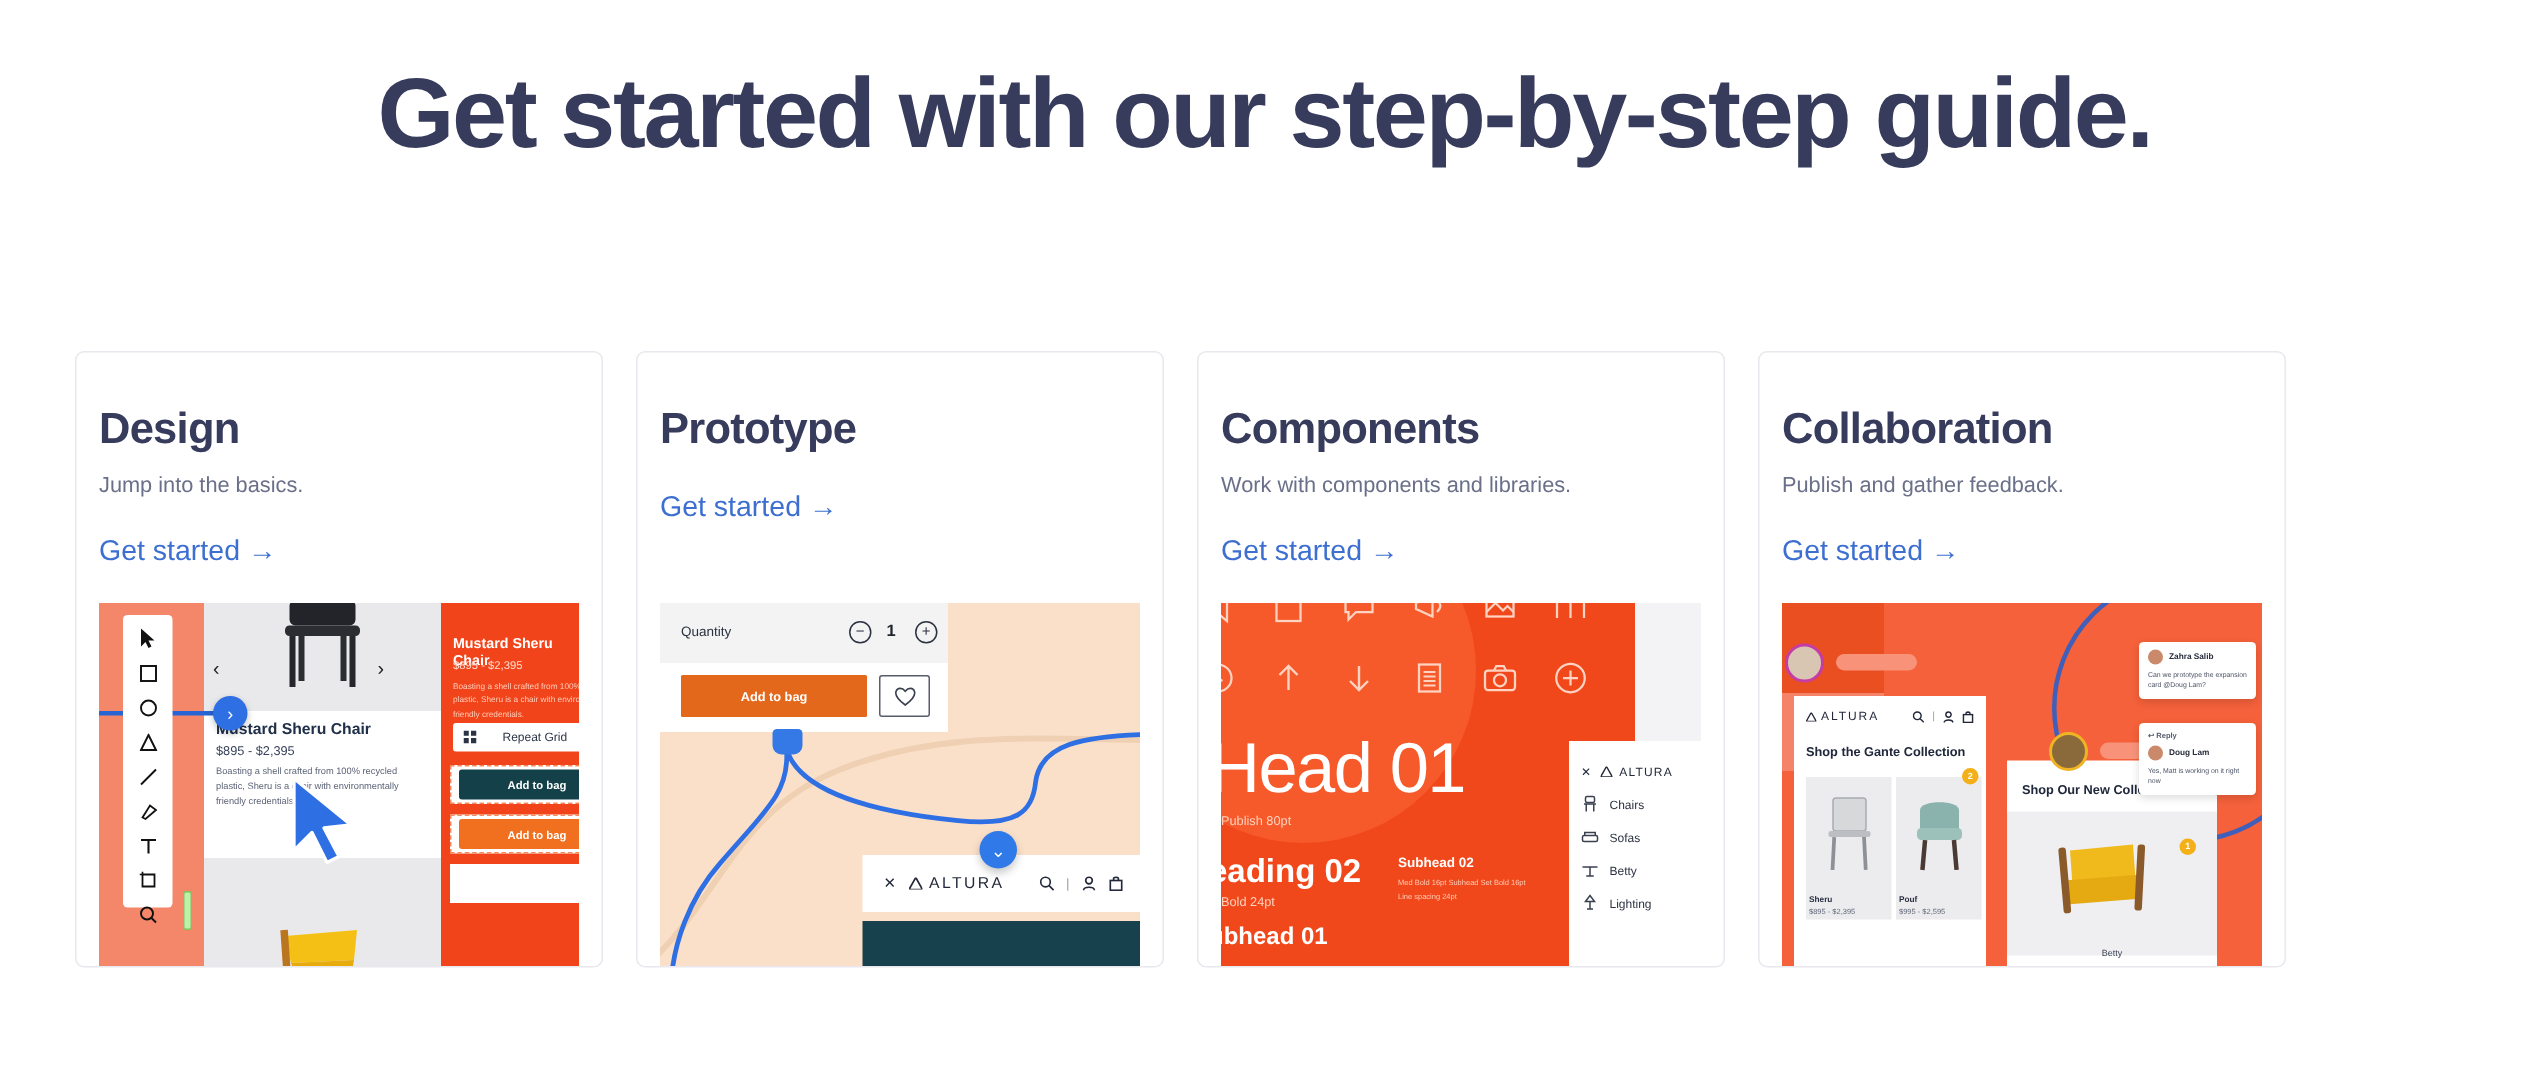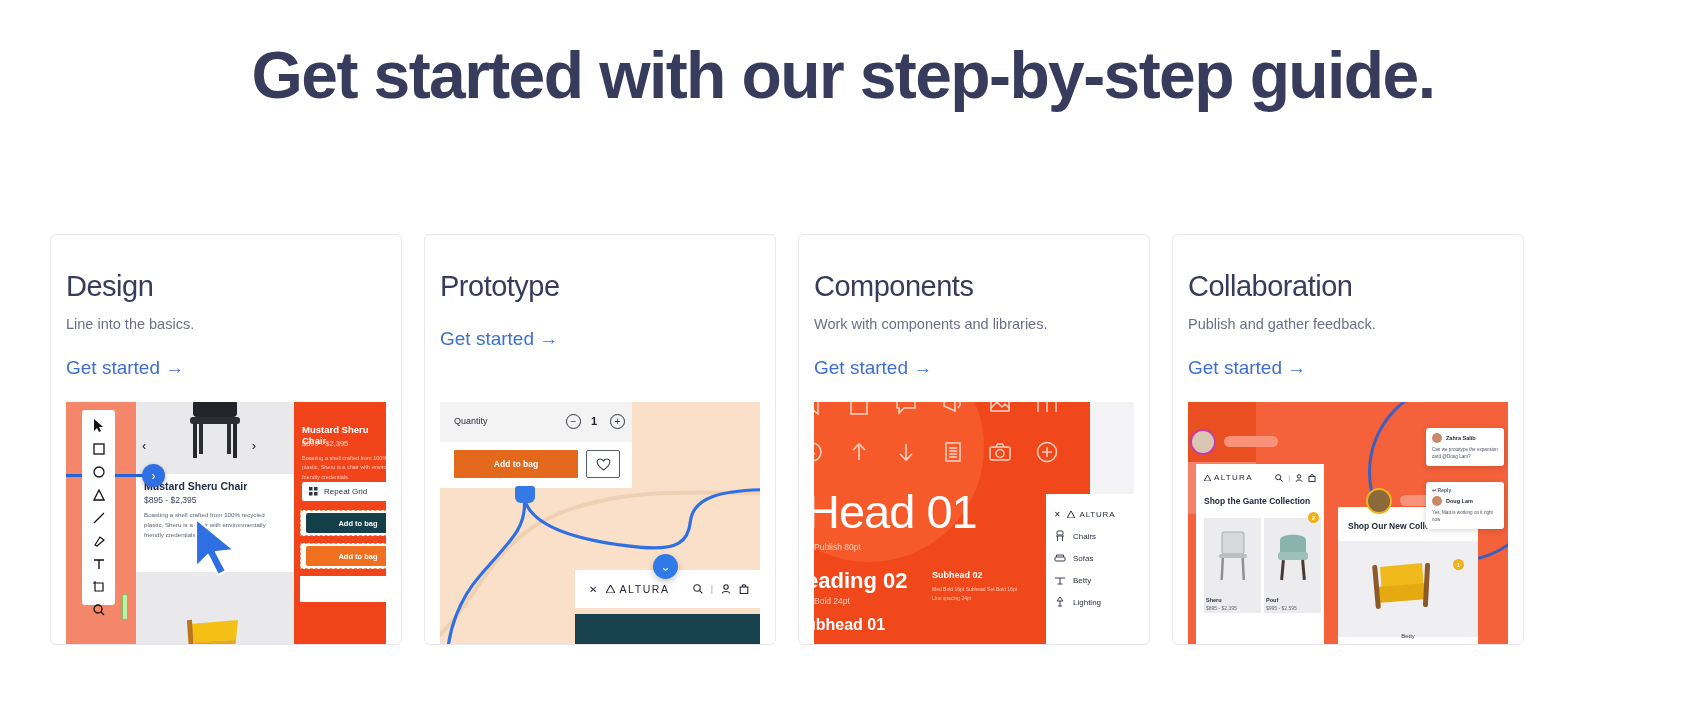--- a/index.html
+++ b/index.html
@@ -32,21 +32,21 @@
     width: 352px;
     height: 411px;
     background: #fff;
     border: 1px solid #e8e8ee;
     border-radius: 6px;
     overflow: hidden;
     position: relative;
   }
   .card-head { padding: 35px 0 0 15px; }
   .card-title {
-    font-size: 29px; font-weight: 400; color: #373b5c;
+    font-size: 29px; font-weight: 700; color: #373b5c;
     letter-spacing: -0.5px;
   }
   .card-sub {
     margin-top: 13px;
     font-size: 14.5px; color: #6a7089;
   }
   .card-link {
     display: inline-block;
     margin-top: 25px;
     font-size: 19px; color: #3d6fd1;
@@ -84,21 +84,21 @@
     align-items:center; padding-top:9px; gap:11px;
   }
   .c1-toolbar .tool { width:14px; height:14px; display:flex; align-items:center; justify-content:center; }
   .c1-greenbar { position:absolute; left:56px; bottom:24px; width:6px; height:26px; background:#bdf0a8; border:1px solid #7fc45f; border-radius:2px; }
   .c1-right { position:absolute; left:228px; top:0; right:0; bottom:0; background:#f1441a; }
   .c1-rtitle { position:absolute; left:236px; top:22px; font-size:9.5px; font-weight:700; color:#fff; }
   .c1-rprice { position:absolute; left:236px; top:37px; font-size:7.5px; color:#ffdccf; }
   .c1-rdesc { position:absolute; left:236px; top:52px; width:120px; font-size:5.5px; line-height:1.7; color:#ffccb9; }
   .c1-repeat {
     position:absolute; left:236px; top:80px; width:108px; height:19px; background:#fff;
-    border-radius:2px; display:flex; align-items:center; gap:6px; padding-left:7px;
+    border-radius:2px; display:flex; align-items:center; gap:17px; padding-left:7px;
     font-size:8px; color:#2b3347;
   }
   .c1-btn1, .c1-btn2 {
     position:absolute; left:240px; width:104px; height:20px; border-radius:2px;
     display:flex; align-items:center; justify-content:center;
     font-size:7.5px; font-weight:700; color:#fff;
   }
   .c1-btn1 { top:111px; background:#134049; }
   .c1-btn2 { top:144px; background:#f07020; }
   .c1-btnwrap1, .c1-btnwrap2 {
@@ -213,21 +213,21 @@
 
 <div class="page">
 
   <h1 class="hero-title">Get started with our step-by-step guide.</h1>
 
   <div class="cards">
 
     <div class="card">
       <div class="card-head">
         <div class="card-title">Design</div>
-        <div class="card-sub">Line into the basics.</div>
+        <div class="card-sub">Jump into the basics.</div>
         <a class="card-link">Get started →</a>
       </div>
       <div class="card-art">
         <div class="c1">
           <div class="c1-canvas"></div>
           <div class="c1-prodcard"></div>
           <div class="c1-prodimg">
             <svg class="chairshape" width="72" height="76" viewBox="0 0 72 76">
               <rect x="14" y="2" width="44" height="17" rx="4" fill="#23242a"></rect>
               <rect x="11" y="19" width="50" height="7" rx="3" fill="#2c2d33"></rect>

